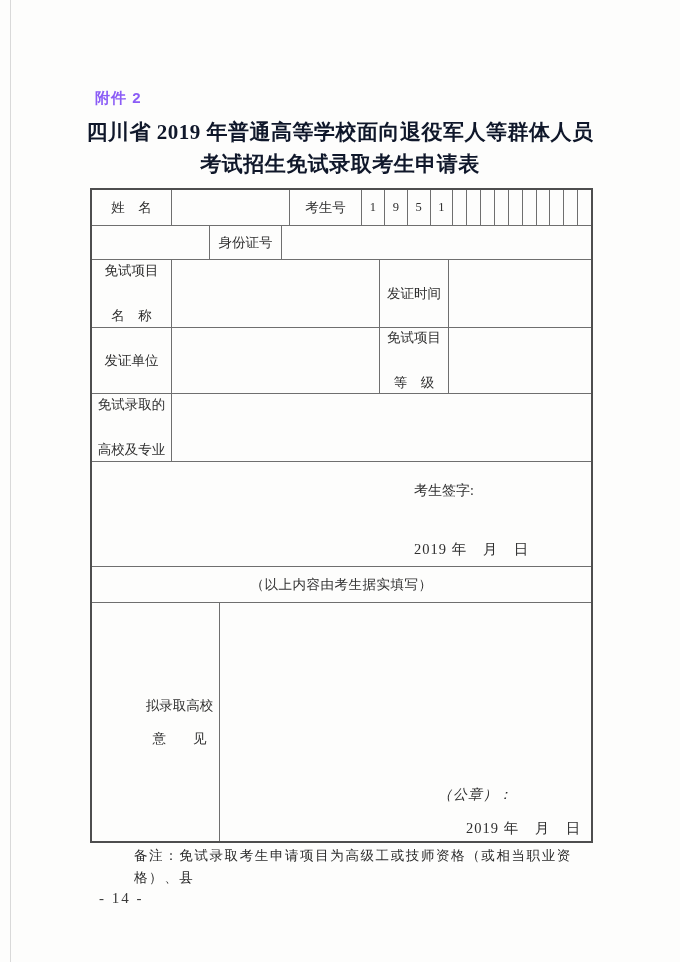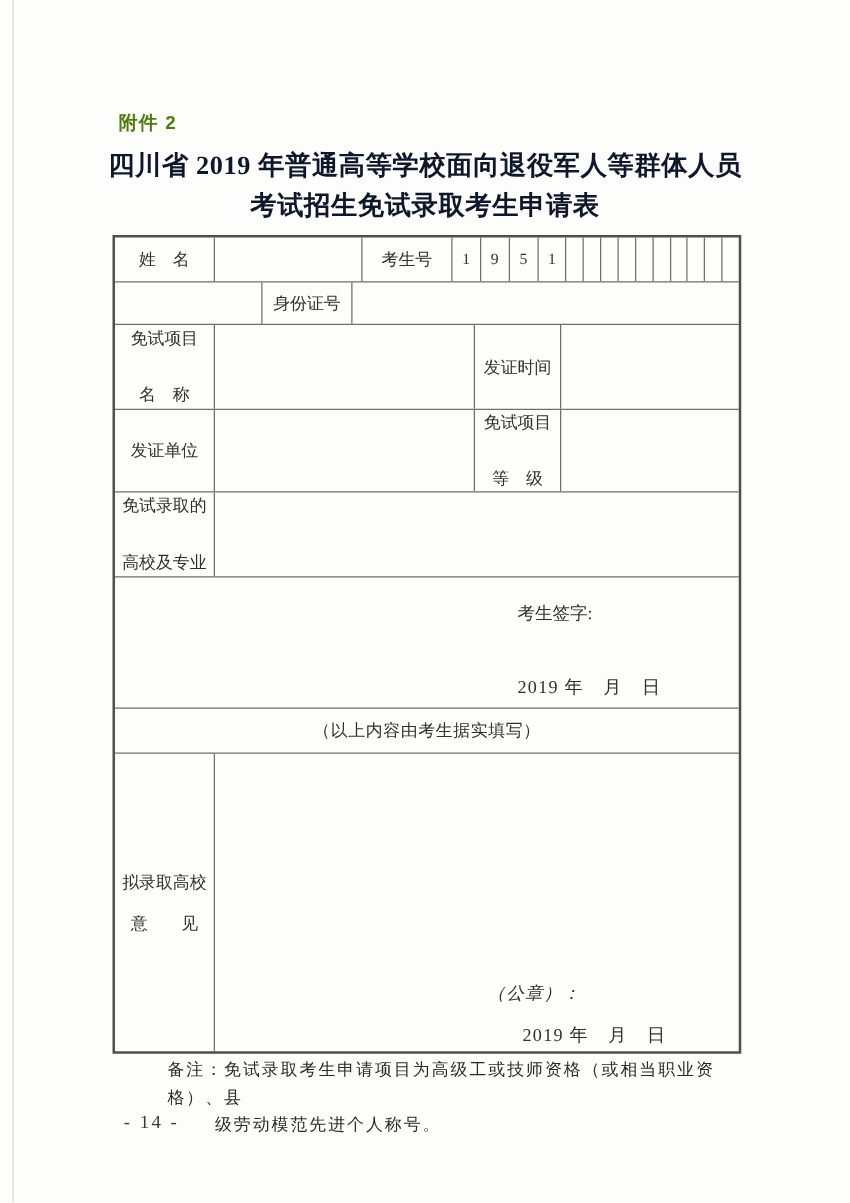--- a/index.html
+++ b/index.html
@@ -8,36 +8,36 @@
     background:#ffffff;
     font-family:"Liberation Serif","DejaVu Serif",serif;
     color:#2d2d2d;
   }
   .page { position:absolute; inset:0; background:#fdfdfc; overflow:hidden; }
   .scan-edge { position:absolute; left:10px; top:0; width:1px; height:962px; background:#d9d9d9; }
 
   .attachment {
     position:absolute; left:95px; top:89px;
     font-family:"Liberation Sans","DejaVu Sans",sans-serif;
-    font-weight:700; font-size:15px; letter-spacing:1px; color:#4d7c0f;
+    font-weight:700; font-size:15px; letter-spacing:1px; color:#8b5cf6;
   }
   .title {
     position:absolute; left:60px; top:116px; width:560px;
     text-align:center; font-weight:700; font-size:21px;
     letter-spacing:0.5px; line-height:32px; color:#0f172a;
   }
 
   .grid {
     position:absolute; left:90px; top:188px; width:503px; height:655px;
     border:2px solid #4e4e4e; box-sizing:border-box;
     display:flex; flex-direction:column;
     --line:#6f6f6f;
   }
   .row { display:flex; border-bottom:1px solid var(--line); box-sizing:border-box; flex:0 0 auto; }
-  .row.last { border-bottom:none; flex:1 1 auto; }
+  .row.last { border-bottom:none; flex:1 1 auto;padding-left:48px; }
   .cell {
     border-right:1px solid var(--line); box-sizing:border-box;
     display:flex; align-items:center; justify-content:center;
     font-size:13.5px; color:#2f2f2f;
   }
   .cell.nr { border-right:none; }
   .lbl2 { flex-direction:column; gap:27px; }
   .w80  { width:80px;  flex:0 0 auto; }
   .w118 { width:118px; flex:0 0 auto; }
   .w72  { width:72px;  flex:0 0 auto; }
@@ -159,17 +159,16 @@
       <div class="cell nr grow relcell">
         <span class="seal">（公章）：</span>
         <span class="opdate">2019 年　月　日</span>
       </div>
     </div>
 
   </div>
 
   <div class="note">
     <div>备注：免试录取考生申请项目为高级工或技师资格（或相当职业资格）、县</div>
-    <div class="l2">级劳动模范先进个人称号。</div>
   </div>
 
   <div class="pageno">- 14 -</div>
 </div>
 
 </body></html>

